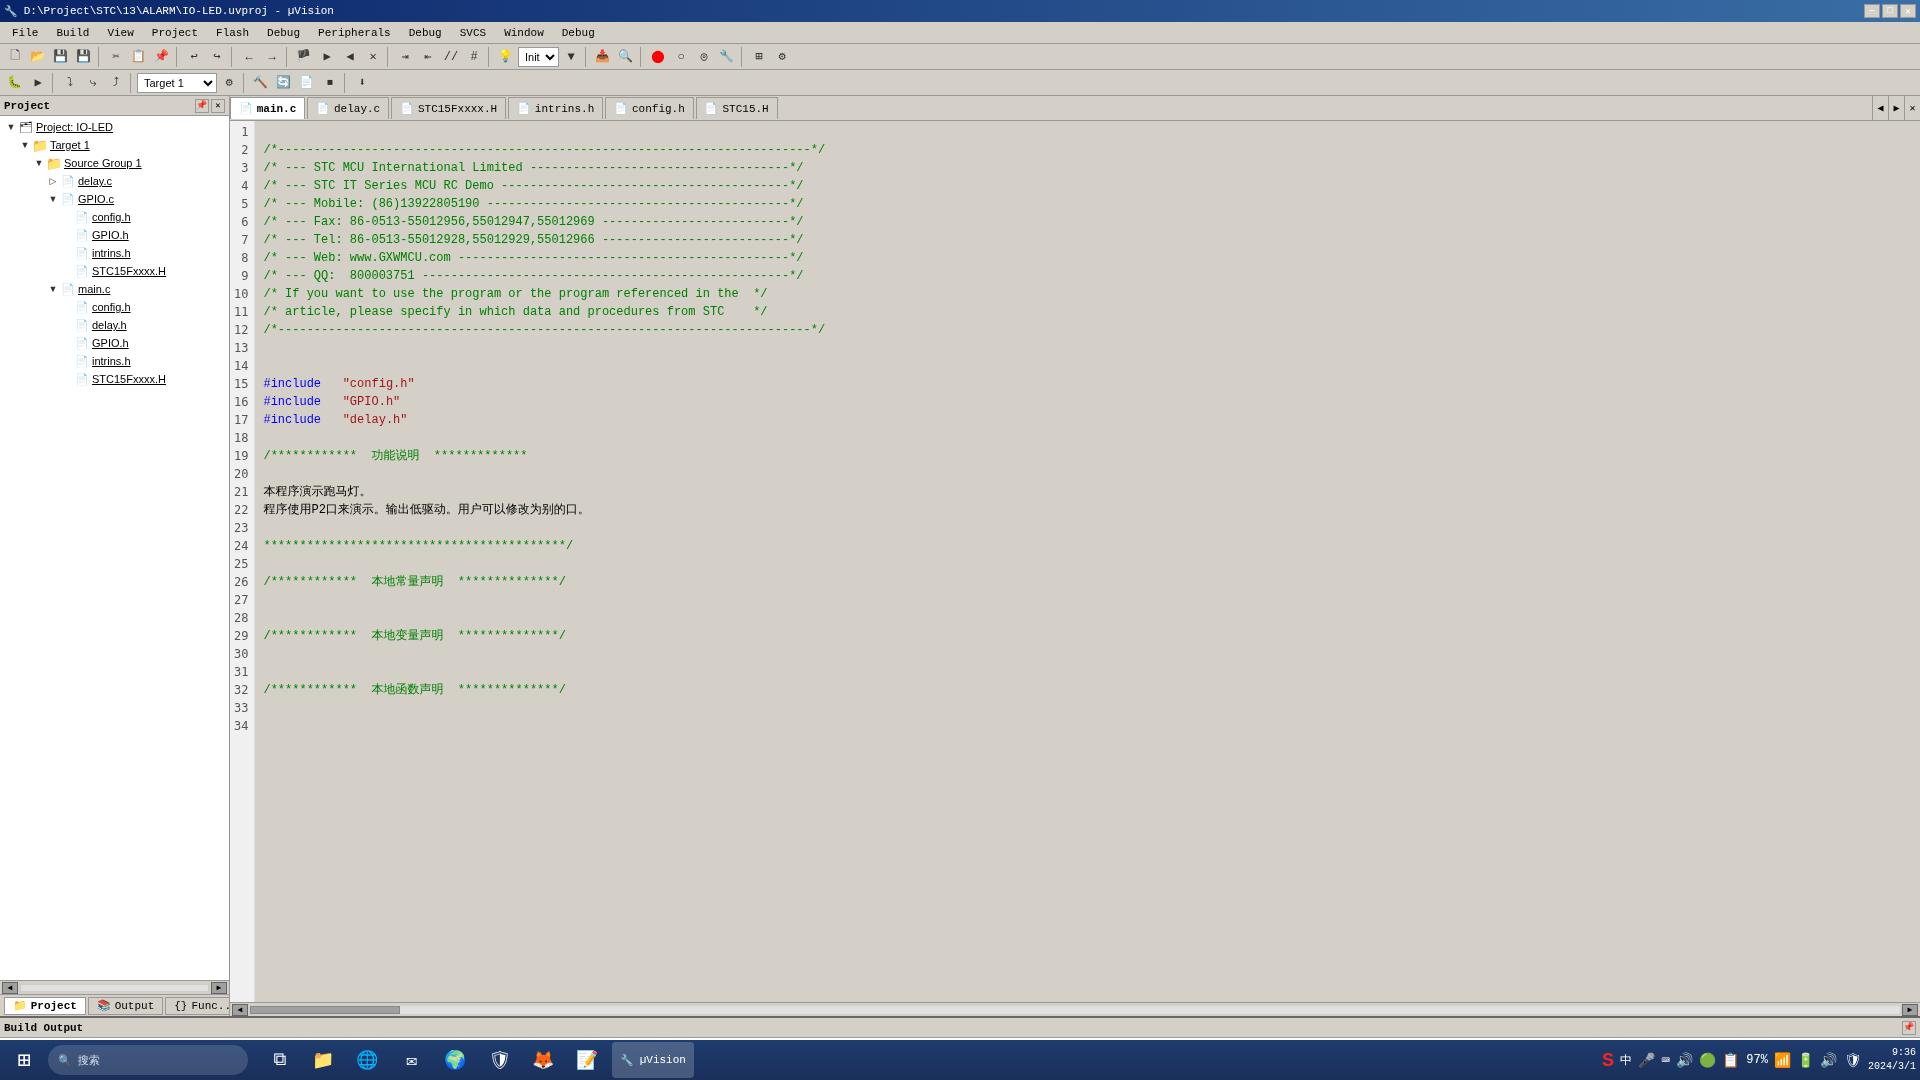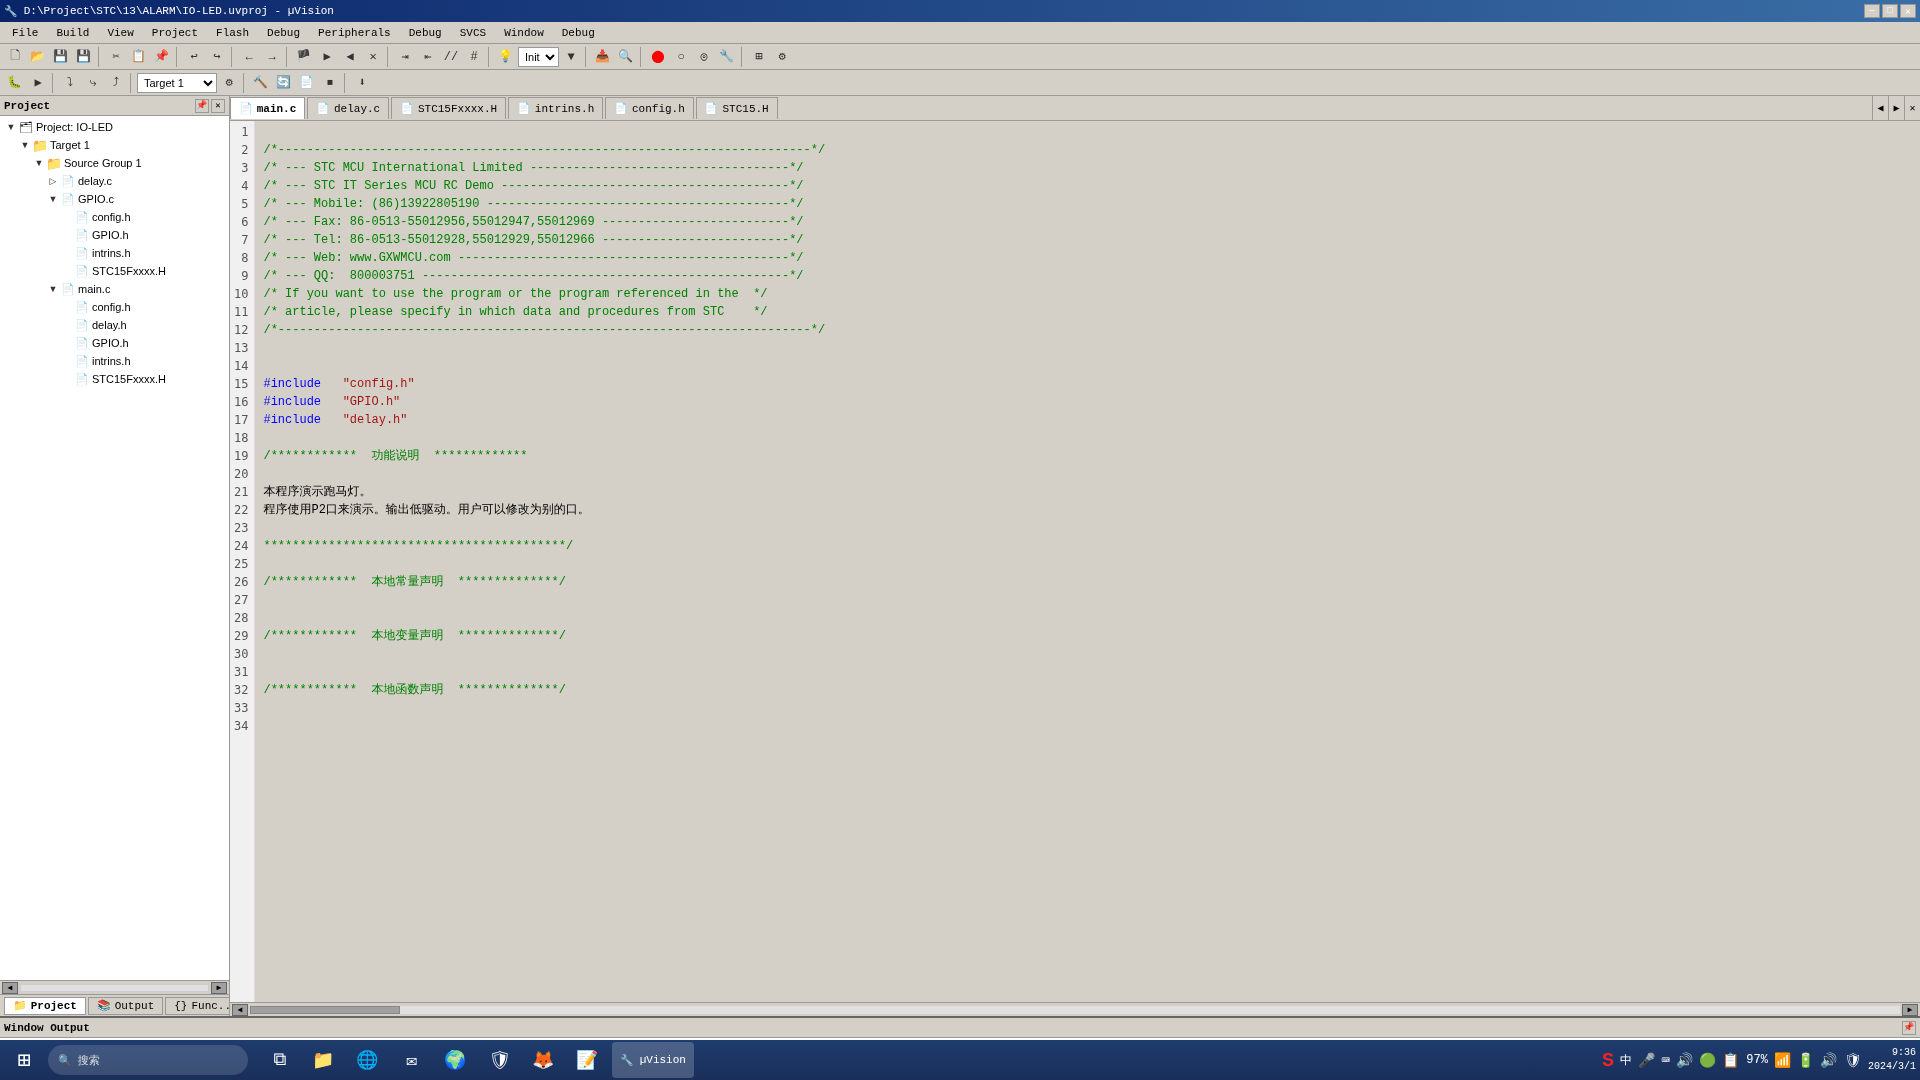--- a/index.html
+++ b/index.html
@@ -124,21 +124,21 @@
       height: 18px;
       cursor: pointer;
       white-space: nowrap;
       padding-left: 2px;
     }
     .tree-indent { display: inline-block; }
     .tree-expand { width: 14px; height: 14px; display: inline-flex; align-items: center; justify-content: center; font-size: 9px; color: #333; }
     .tree-icon { width: 16px; height: 16px; display: inline-flex; align-items: center; justify-content: center; margin-right: 2px; }
     .folder-icon { color: #ffcc00; font-size: 13px; }
     .file-icon { color: #888; font-size: 11px; }
-    .tree-label { font-size: 11px; }
+    .tree-label { font-size: 11px; text-decoration: underline; }
     .tab {
       height: 22px;
       padding: 0 8px;
       display: flex;
       align-items: center;
       font-size: 11px;
       border: 1px solid #999;
       border-bottom: none;
       background: #d4d0c8;
       cursor: pointer;
@@ -611,21 +611,21 @@
       <div style="width:16px;height:12px;background:#a0a0a0;border:1px solid #666;margin:0 2px;font-size:8px;display:flex;align-items:center;justify-content:center;">◀</div>
       <div style="width:150px;height:8px;background:#a0a0a0;border:1px solid #888;"></div>
       <div style="flex:1;height:8px;background:#e0e0e0;"></div>
       <div style="width:16px;height:12px;background:#a0a0a0;border:1px solid #666;margin:0 2px;font-size:8px;display:flex;align-items:center;justify-content:center;">▶</div>
     </div>
   </div>
 </div>
 
 <div class="build-output">
   <div class="build-header">
-    <span>Window Output</span>
+    <span>Build Output</span>
     <div style="display:flex;gap:2px;">
       <div style="width:14px;height:14px;background:#d4d0c8;border:1px solid #999;font-size:9px;display:flex;align-items:center;justify-content:center;cursor:pointer;">📌</div>
     </div>
   </div>
   <div class="build-content"></div>
 
 </div>
 
 <div class="taskbar">
   <div class="taskbar-icon" style="font-size:22px;">⊞</div>

